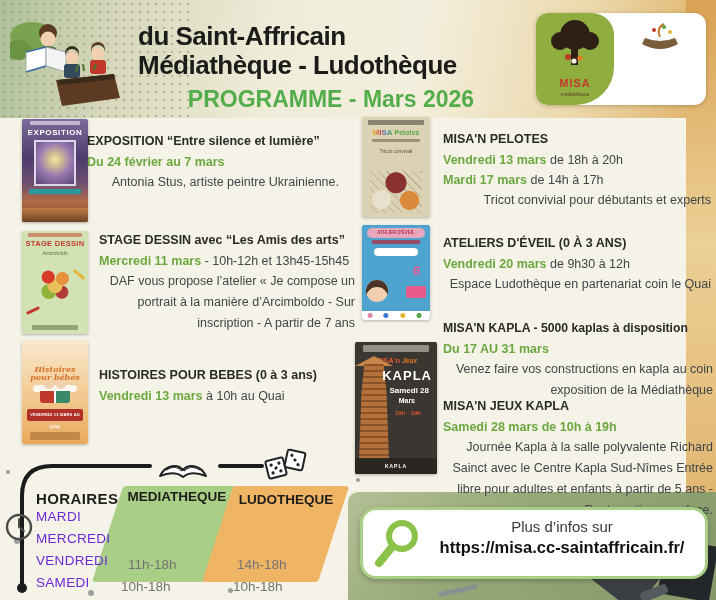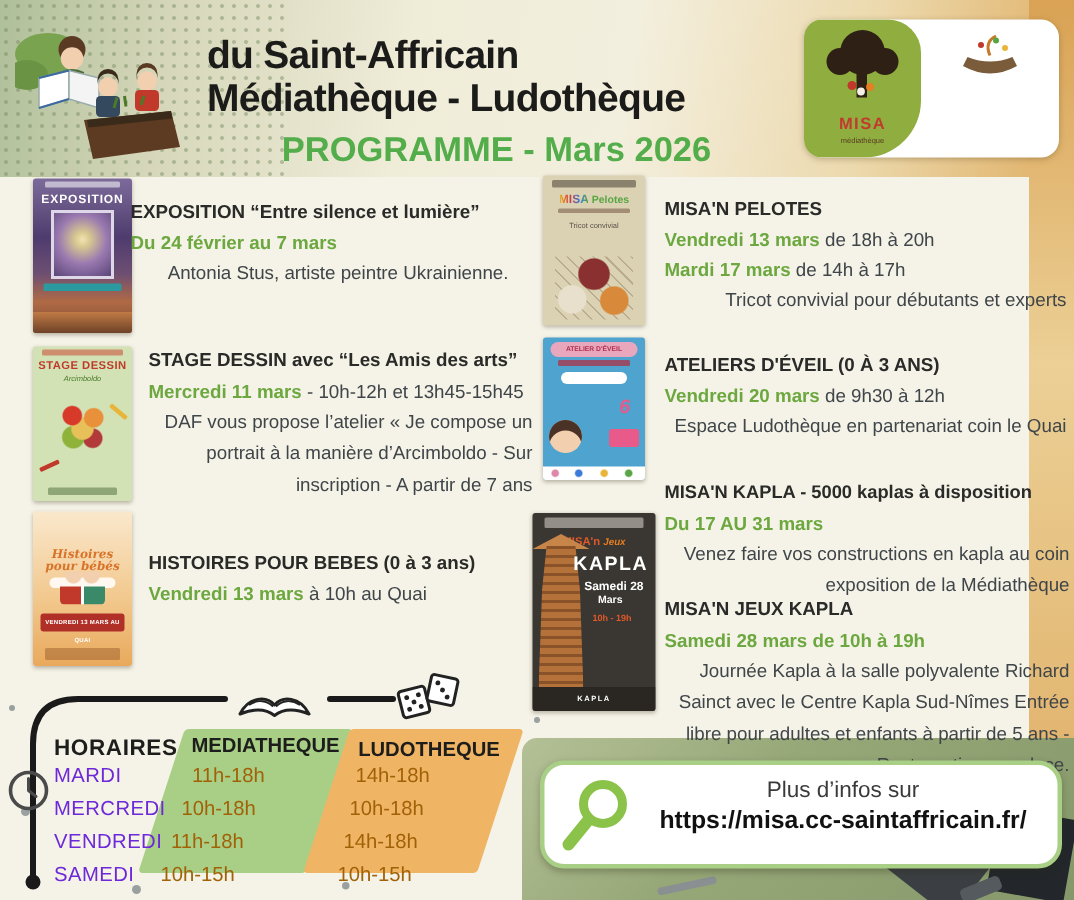--- a/index.html
+++ b/index.html
@@ -120,21 +120,21 @@
   .r{color:#3f4549;font-weight:400;}
   .ev-desc{line-height:21px;text-align:right;}
 
   
   .par{position:absolute;transform:skewX(-18deg);transform-origin:bottom left;border-radius:3px;}
   .par-green{left:92px;top:486px;width:112px;height:96px;background:#a9cf87;}
   .par-orange{left:202px;top:486px;width:116px;height:96px;background:#f0b465;}
   .sch-head{position:absolute;font-weight:800;color:#1d1d1b;font-size:15px;letter-spacing:.4px;}
   .sch-col{position:absolute;font-weight:800;color:#1d1d1b;font-size:13.5px;text-align:center;}
   .sch-day{position:absolute;font-size:13.5px;color:#6d28d9;letter-spacing:.3px;}
-  .sch-val{position:absolute;font-size:13.5px;color:#a16207;}
+  .sch-val{position:absolute;font-size:13.5px;color:#737373;margin-top:48px;}
 
   
   .info-box{position:absolute;left:360px;top:507px;width:342px;height:66px;background:#fff;
     border:3px solid #a8cf85;border-radius:16px;box-shadow:0 2px 5px rgba(40,40,20,.3);}
   .info-text{position:absolute;left:64px;top:8px;right:8px;text-align:center;}
   .info-l1{font-size:15px;color:#3a3a3a;}
   .info-l2{font-size:16.5px;font-weight:800;color:#111;margin-top:3px;}
 </style>
 </head>
 <body>

